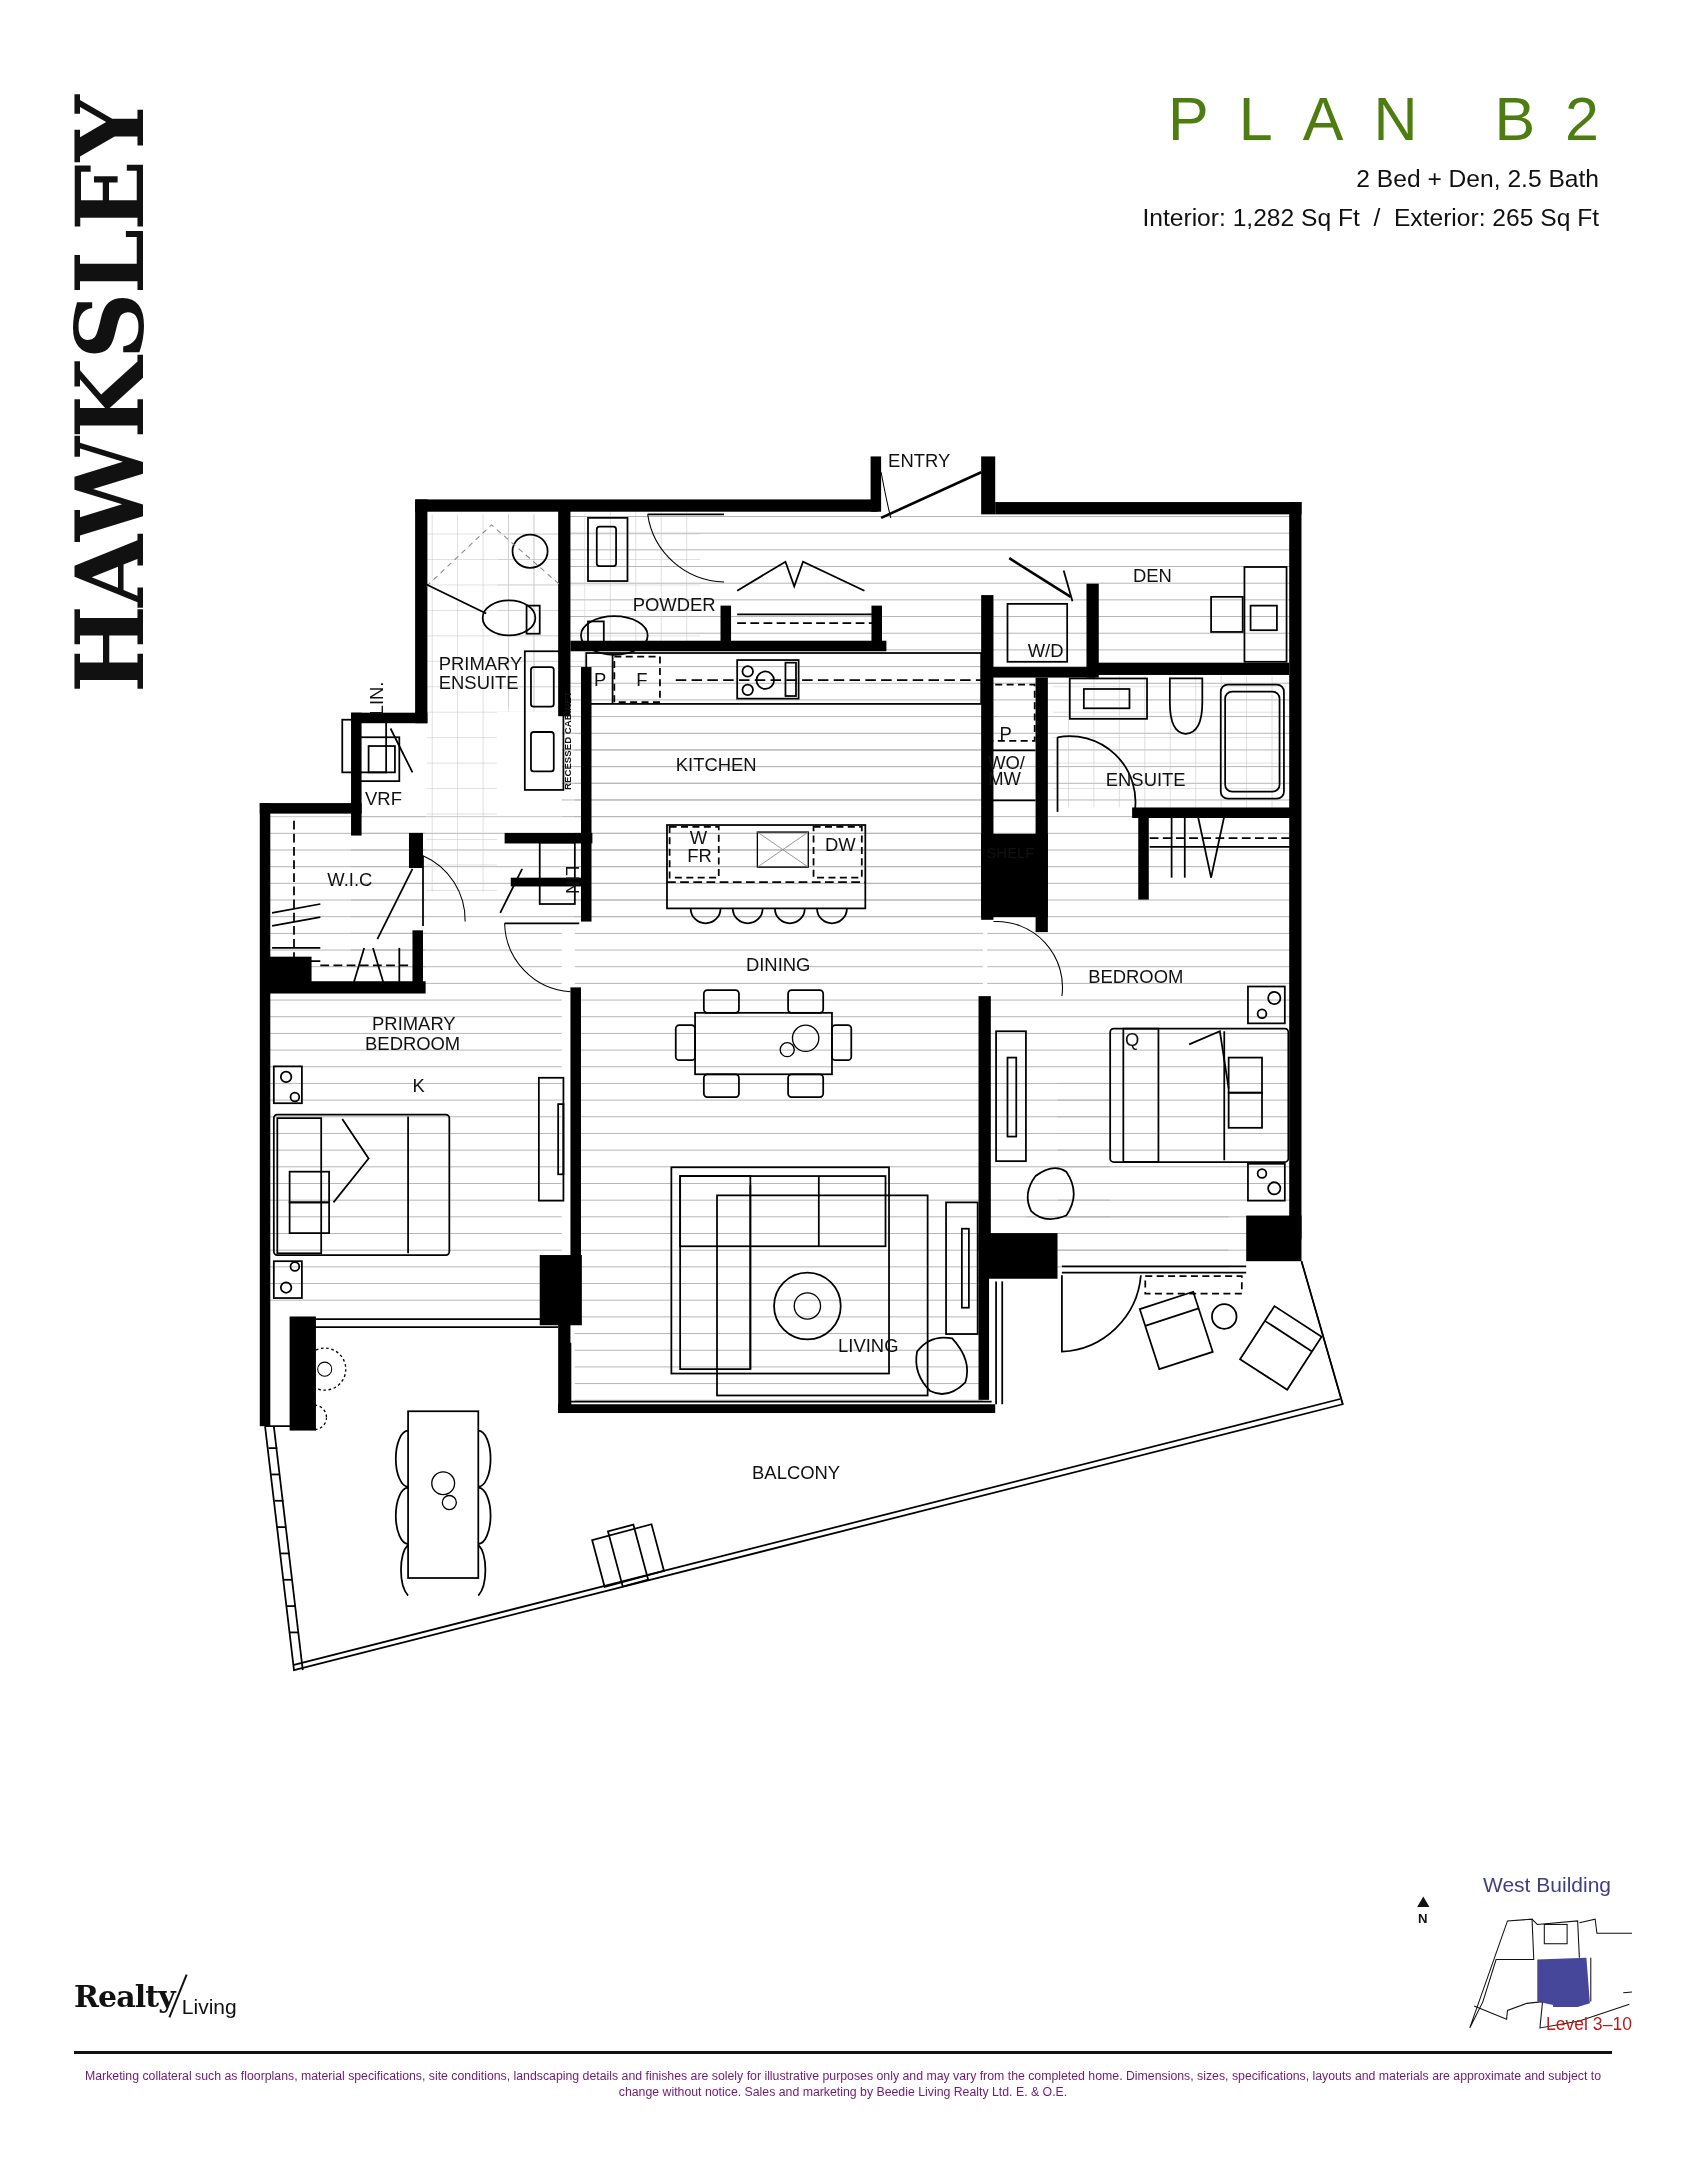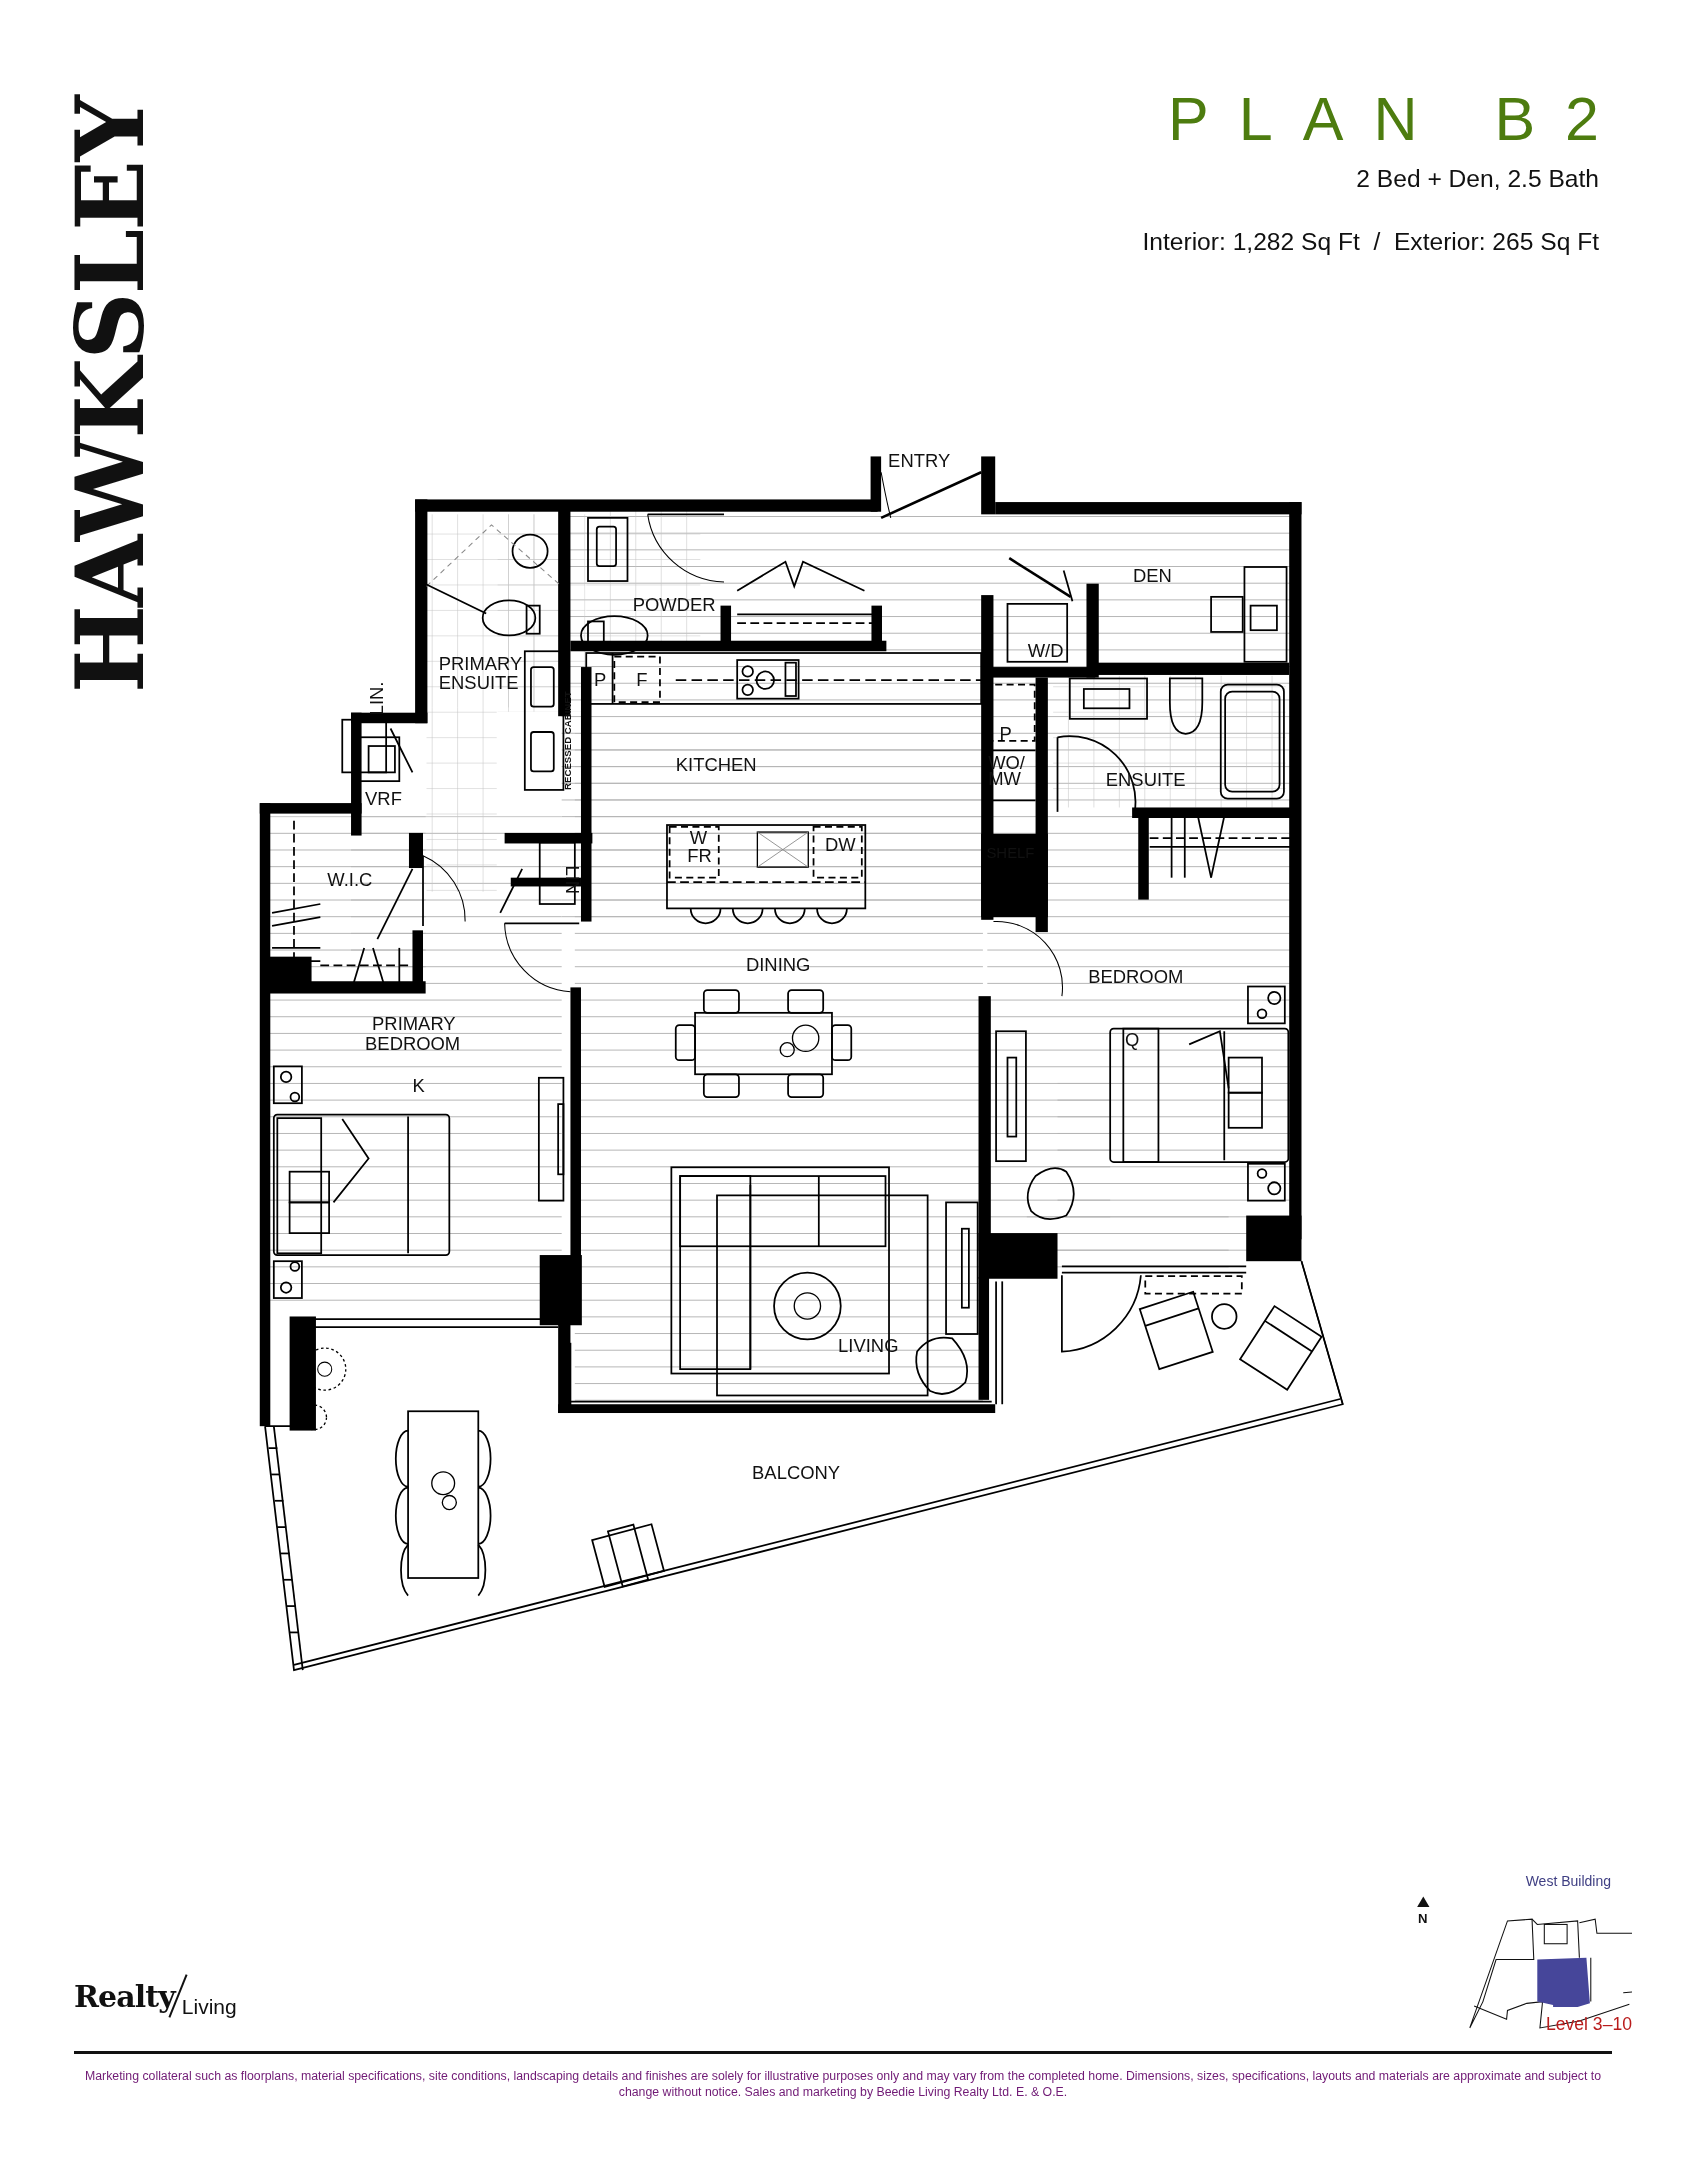--- a/index.html
+++ b/index.html
@@ -6,39 +6,39 @@
   body{width:1685px;height:2181px;position:relative;overflow:hidden;font-family:"Liberation Sans",sans-serif;color:#111;}
   .brand-vertical{position:absolute;left:61px;top:61px;width:97px;height:667px;}
   .brand-vertical span{position:absolute;left:50%;top:50%;transform:translate(-50%,-50%) rotate(-90deg);font-family:"DejaVu Serif",serif;font-weight:bold;font-size:93px;letter-spacing:-1.8px;white-space:nowrap;transform-origin:center;line-height:1;}
   .plan-title{position:absolute;right:86px;top:84px;font-size:61px;color:#4d7c0f;letter-spacing:30px;font-family:"Liberation Sans",sans-serif;font-weight:normal;margin-right:-30px;}
   .plan-sub{position:absolute;right:86px;font-size:24.6px;color:#111;text-align:right;font-family:"Liberation Sans",sans-serif;}
   .plan-sub.s1{top:165px;}
   .plan-sub.s2{top:204px;}
   .floorplan{position:absolute;left:0;top:0;width:1685px;height:2181px;}
   .room-label{font-family:"Liberation Sans",sans-serif;font-size:21px;fill:#111;}
   .keyplan{position:absolute;left:1404px;top:1861px;width:228px;height:176px;}
-  .keyplan .kp-title{position:absolute;right:21px;top:12.3px;font-size:14px;color:#3f3f83;margin-left:39px;}
+  .keyplan .kp-title{position:absolute;right:21px;top:12.3px;font-size:21px;color:#3f3f83;margin-left:39px;}
   .keyplan .kp-level{position:absolute;right:0;top:153px;font-size:17.6px;color:#b91c1c;}
   .logo{position:absolute;left:74px;top:1973px;height:44px;}
   .logo .beedie{font-family:"DejaVu Serif",serif;font-weight:bold;font-size:30px;letter-spacing:-0.9px;}
   .logo .slash{display:inline-block;width:1.8px;height:46px;background:#111;transform:rotate(22deg);margin:0 3.5px 0 1.8px;vertical-align:-12.3px;}
   .logo .living{font-family:"Liberation Sans",sans-serif;font-size:21px;vertical-align:-7px;}
   .rule{position:absolute;left:74px;top:2051px;width:1538px;height:2.6px;background:#111;}
   .disclaimer{position:absolute;left:74px;top:2068px;width:1538px;font-size:12.3px;line-height:16px;text-align:center;color:#701a75;font-family:"Liberation Sans",sans-serif;}
 </style>
 </head>
 <body>
 
 <div class="brand-vertical">
   <span>HAWKSLEY</span>
 </div>
 
 <div class="plan-title">PLAN B2</div>
 <div class="plan-sub s1">2 Bed + Den, 2.5 Bath</div>
-<div class="plan-sub s2" style="white-space:pre;margin-top:24px;">Interior: 1,282 Sq Ft  /  Exterior: 265 Sq Ft</div>
+<div class="plan-sub s2" style="white-space:pre;">Interior: 1,282 Sq Ft  /  Exterior: 265 Sq Ft</div>
 
 <svg class="floorplan" viewBox="0 0 1920 2485" xmlns="http://www.w3.org/2000/svg">
   <defs>
     <pattern id="floorlines" width="40" height="19" patternUnits="userSpaceOnUse">
       <line x1="0" y1="18.5" x2="40" y2="18.5" stroke="#b5b5b5" stroke-width="1.4"></line>
     </pattern>
     <pattern id="tiles" width="29" height="29" patternUnits="userSpaceOnUse">
       <path d="M29 0 V29 M0 29 H29" stroke="#c3c3c3" stroke-width="1.2" fill="none"></path>
     </pattern>
   </defs>

